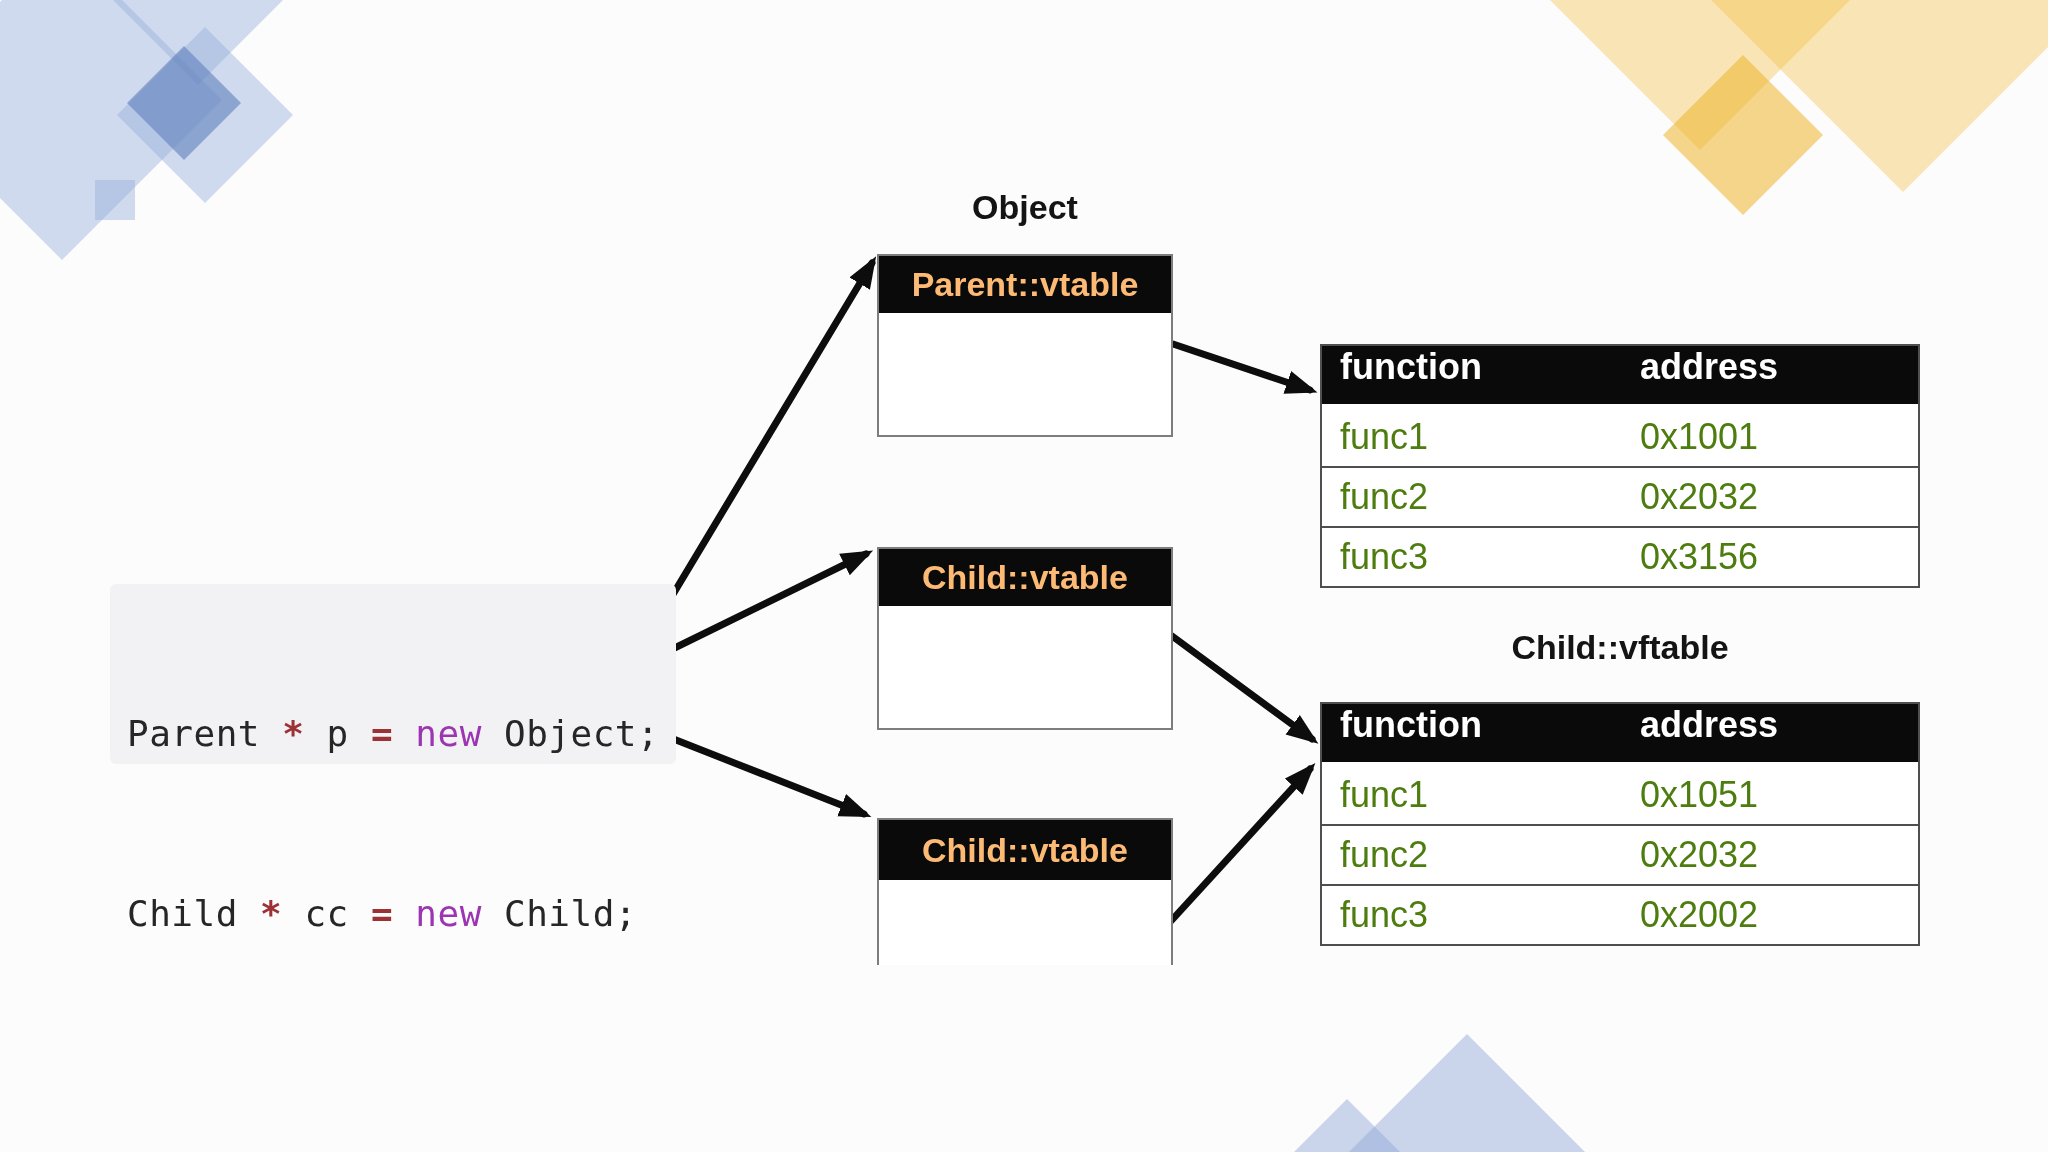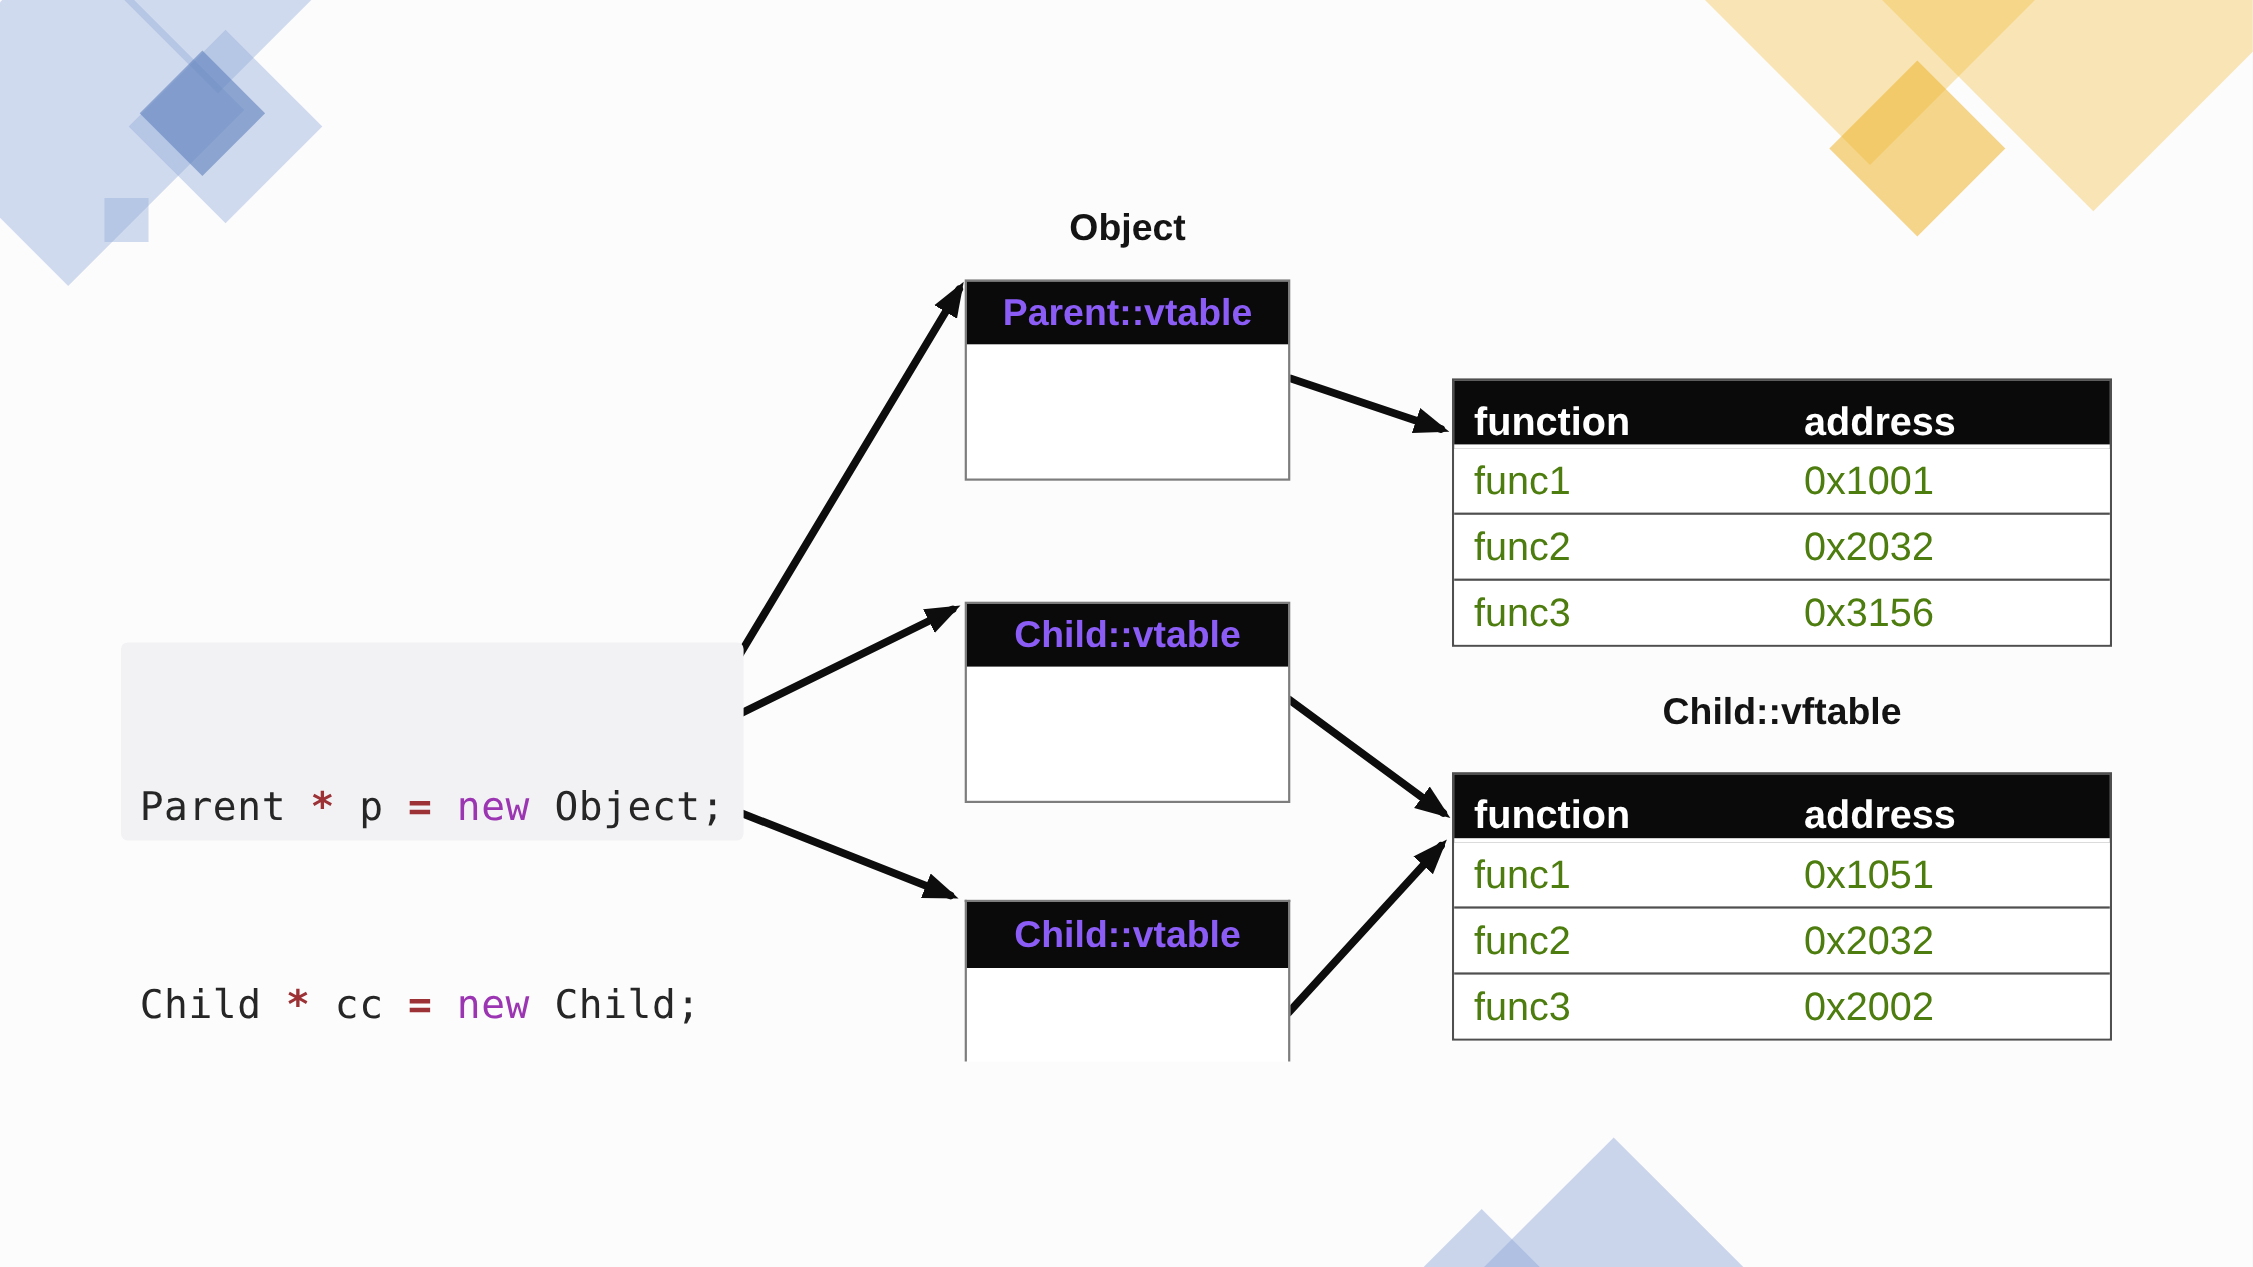--- a/index.html
+++ b/index.html
@@ -19,21 +19,21 @@
   }
   .code-line{height:60px;}
   .tok-plain{color:#262626;}
   .tok-op{color:#9c3235;font-weight:bold;}
   .tok-kw{color:#9b35b2;}
 
   
   .vbox{position:absolute;left:877px;width:296px;box-sizing:border-box;
         border:2px solid #7d7d7d;background:#ffffff;}
   .vbox-header{
-    height:57px;background:#0a0a0a;color:#8b5cf6;font-weight:bold;
+    height:57px;background:#0a0a0a;color:#fdba74;font-weight:bold;
     font-size:34px;display:flex;align-items:center;justify-content:center;
   }
   .vbox-parent{top:254px;height:183px;}
   .vbox-child-mid{top:547px;height:183px;}
   .vbox-child-bottom{top:818px;height:147px;border-bottom:none;}
   .vbox-child-bottom .vbox-header{height:60px;}
 
   .object-label{
     position:absolute;left:877px;top:188px;width:296px;text-align:center;
     font-size:34px;font-weight:bold;color:#141414;
@@ -47,21 +47,21 @@
   .title-parent{top:288px;}
   .title-child{top:628px;}
   .vftable{
     position:absolute;left:1320px;width:600px;box-sizing:border-box;
     border:2px solid #4f4f4f;background:#ffffff;
   }
   .vft-parent{top:344px;}
   .vft-child{top:702px;}
   .vft-header{
     height:58px;background:#0a0a0a;color:#ffffff;font-weight:bold;
-    font-size:36px;display:flex;align-items:flex-end;border-bottom:4px solid #ffffff;
+    font-size:36px;display:flex;align-items:flex-start;border-bottom:4px solid #ffffff;
   }
   .vft-row{
     height:58px;display:flex;align-items:center;font-size:36px;color:#4d7c0f;
     border-top:2px solid #4f4f4f;background:#ffffff;
   }
   .col-fn{width:300px;padding-left:18px;box-sizing:border-box;}
   .col-addr{flex:1;padding-left:18px;box-sizing:border-box;}
 </style>
 </head>
 <body>

